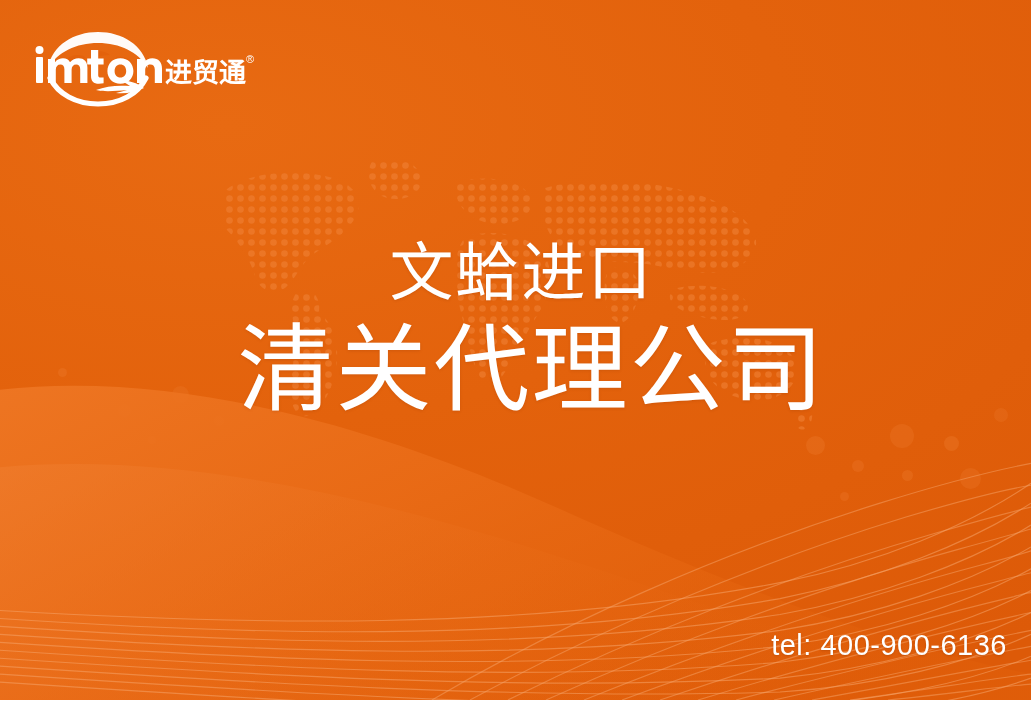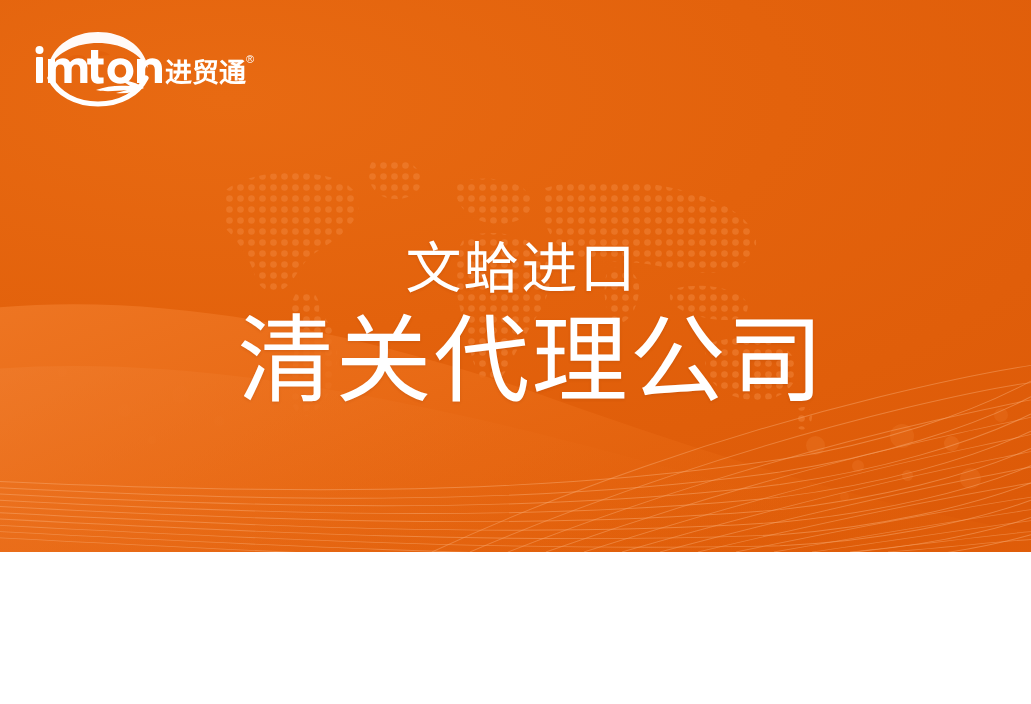--- a/index.html
+++ b/index.html
@@ -4,21 +4,21 @@
 <title>文蛤进口清关代理公司</title>
 <style>
   html, body {
     margin: 0;
     padding: 0;
     background: #ffffff;
   }
   #poster {
     position: relative;
     width: 1031px;
-    height: 552px;
+    height: 700px;
     overflow: hidden;
     background: #4d7c0f;
     font-family: "Liberation Sans", "DejaVu Sans", sans-serif;
     -webkit-font-smoothing: antialiased;
   }
 
   
   .layer {
     position: absolute;
     inset: 0;
@@ -55,21 +55,21 @@
     top: 238px;
     width: 1031px;
     text-align: center;
     color: #ffffff;
     line-height: 1.12;
     letter-spacing: 2px;
     font-weight: 400;
     text-shadow: 0 1px 3px rgba(120,45,0,.18);
   }
   .title-line { display: block; white-space: nowrap; }
-  #title-line-1 { font-size: 56px; padding-left: 12px; }
+  #title-line-1 { font-size: 64px; padding-left: 12px; }
   #title-line-2 { font-size: 96px; margin-top: 6px; margin-left: 32px; }
 
   #tel {
     position: absolute;
     right: 24px;
     bottom: 38px;
     color: #ffffff;
     font-size: 29px;
     letter-spacing: .5px;
     white-space: nowrap;
@@ -235,14 +235,15 @@
       <text x="131" y="54" font-family="'Liberation Sans','DejaVu Sans',sans-serif" font-size="27" font-weight="700" fill="#ffffff">进贸通</text>
       <text x="212" y="35" font-family="'Liberation Sans','DejaVu Sans',sans-serif" font-size="11" fill="#ffffff">®</text>
     </svg>
   </div>
 
   <div id="title-block">
     <span class="title-line" id="title-line-1">文蛤进口</span>
     <span class="title-line" id="title-line-2">清关代理公司</span>
   </div>
 
+  <div id="tel">tel: 400-900-6136</div>
 
 </div>
 
 </body></html>

